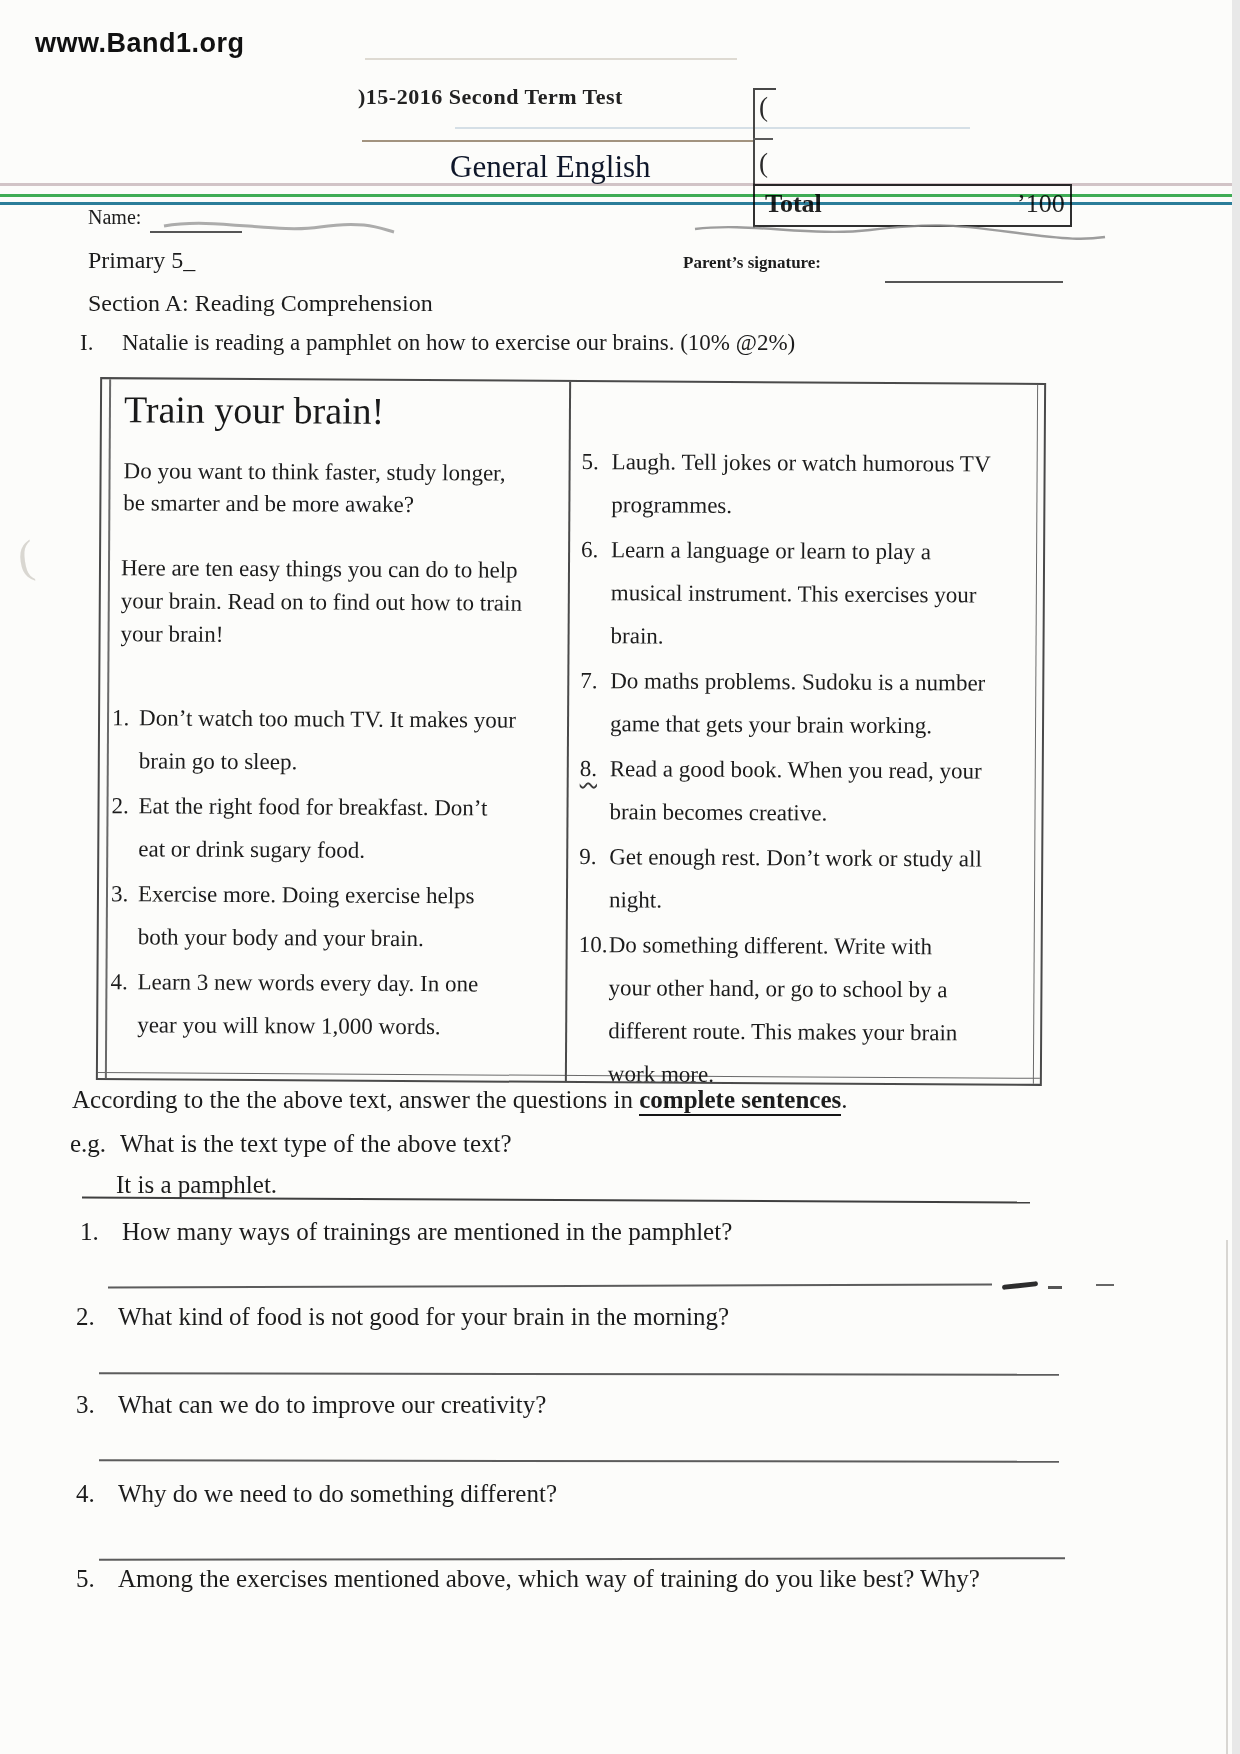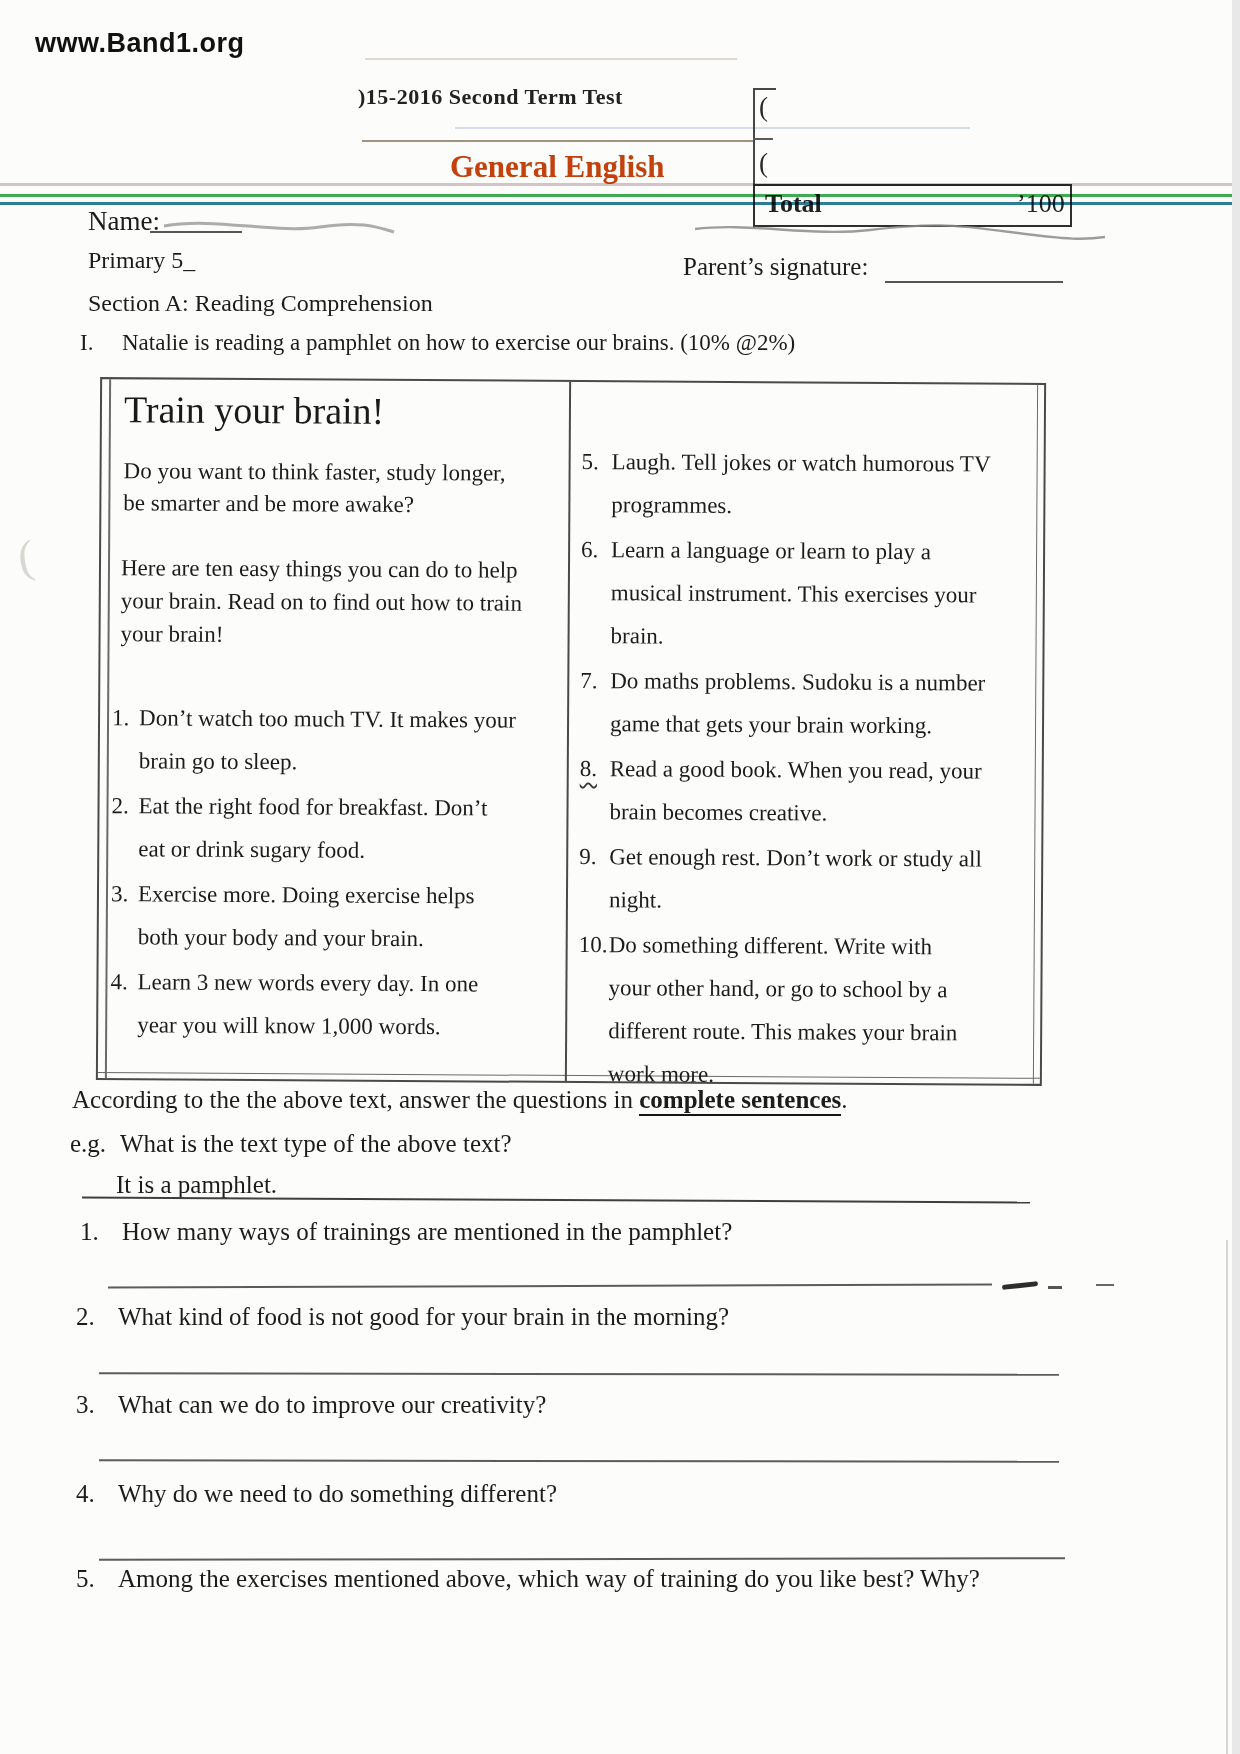--- a/index.html
+++ b/index.html
@@ -9,38 +9,38 @@
   .sans{font-family:"Liberation Sans",sans-serif;}
   .pre{white-space:pre;}
   .preline{white-space:pre-line;}
 
   
   .watermark{left:35px;top:28px;font-size:27px;font-weight:600;letter-spacing:0.5px;color:#111;}
   .faint-top-line{left:365px;top:58px;width:372px;height:2px;background:#dedad2;}
   .title{left:358px;top:84px;font-size:22px;font-weight:bold;letter-spacing:0.5px;color:#222;}
   .faint-blue-line{left:455px;top:127px;width:515px;height:2px;background:#b4c6d6;opacity:.55;}
   .title-underline{left:362px;top:140px;width:392px;height:2px;background:#a2937f;}
-  .subtitle{left:450px;top:149px;font-size:31px;font-weight:bold;color:#c2410c;}
+  .subtitle{left:450px;top:149px;font-size:31px;font-weight:normal;color:#0f172a;}
 
   
   .mini-vline{left:753px;top:88px;width:2px;height:140px;background:#474747;}
   .mini-tick1{left:753px;top:88px;width:23px;height:2px;background:#474747;}
   .mini-tick2{left:753px;top:138px;width:20px;height:2px;background:#5a5a5a;}
   .cut-char{font-size:27px;color:#2a2a2a;}
   .cut1{left:759px;top:92px;}
   .cut2{left:759px;top:148px;}
   .total-box{left:753px;top:184px;width:319px;height:43px;border:2px solid #2f2f2f;box-sizing:border-box;}
   .total-label{left:10px;top:3px;font-size:26px;font-weight:bold;color:#222;}
   .total-value{left:262px;top:3px;font-size:26px;color:#222;}
 
   
-  .name-label{left:88px;top:206px;font-size:27px;}
+  .name-label{left:88px;top:206px;font-size:20px;}
   .name-underline{left:150px;top:231px;width:92px;height:2px;background:#555;}
   .class-label{left:88px;top:247px;font-size:24px;}
-  .parent-label{left:683px;top:253px;font-size:25px;}
+  .parent-label{left:683px;top:253px;font-size:17px;font-weight:bold;}
   .parent-underline{left:885px;top:281px;width:178px;height:2px;background:#555;}
   .section-title{left:88px;top:290px;font-size:24px;}
   .roman-row{left:80px;top:330px;display:flex;font-size:23px;}
   .roman-row .rnum{min-width:42px;}
 
   
   .stray-arc{left:18px;top:530px;font-size:46px;color:#b8b3aa;opacity:.5;transform:rotate(-8deg);}
 
   
   .pamphlet-box{left:98px;top:380px;width:946px;height:703px;border:2px solid #4a4a4a;

